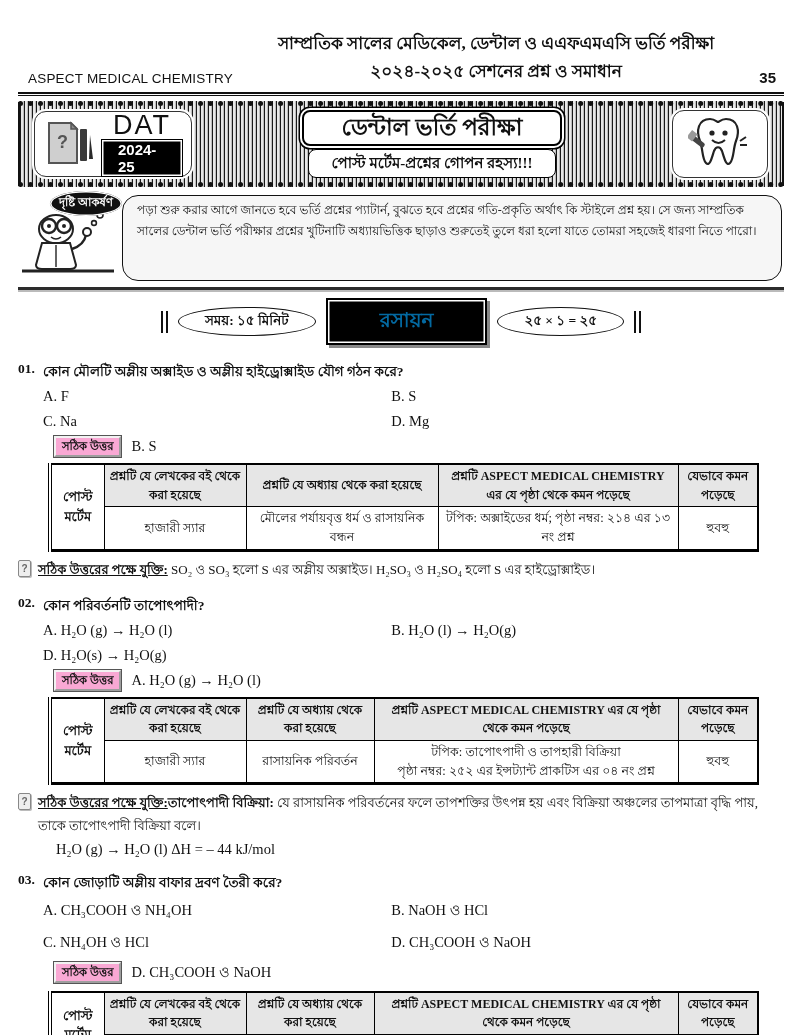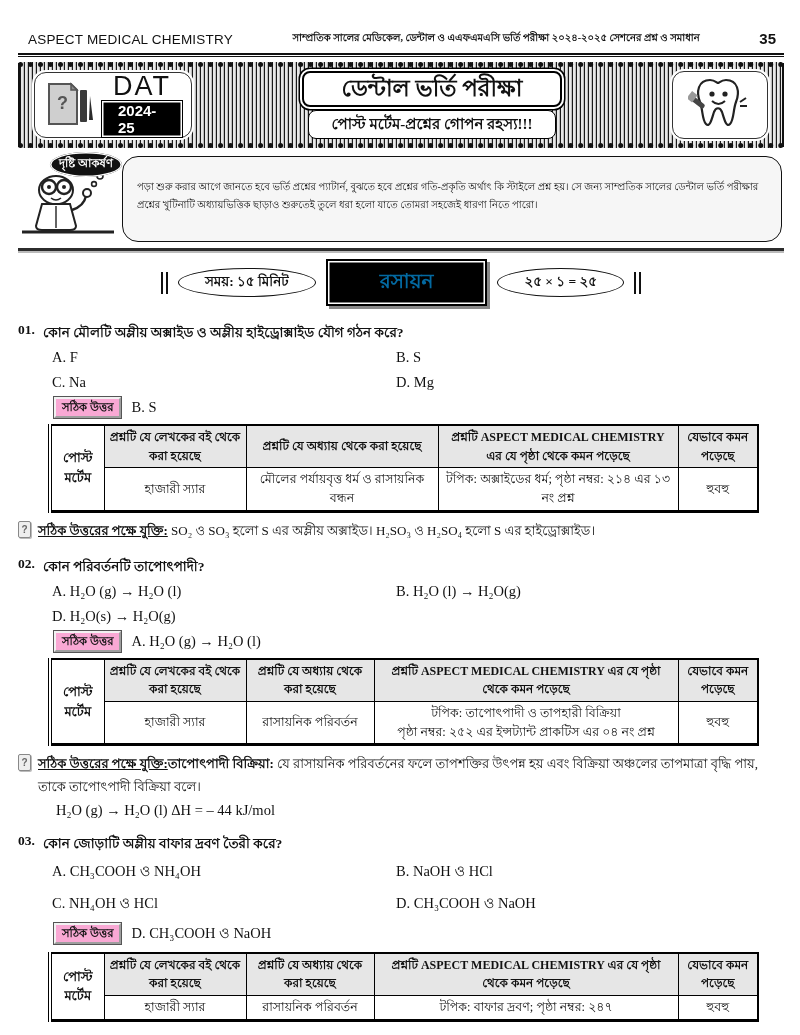--- a/index.html
+++ b/index.html
@@ -7,21 +7,21 @@
   body {
     width:800px; min-height:1035px; margin:0 auto;
     font-family:"Liberation Serif", serif;
     color:#111; display:flex; flex-direction:column;
   }
   .page { width:800px; min-height:1035px; padding:6px 14px 0 16px; display:flex; flex-direction:column; }
 
   
   .tophdr { display:flex; align-items:flex-end; gap:10px; padding:24px 8px 4px 12px; }
   .brand { font-family:"Liberation Sans", sans-serif; font-weight:normal; font-size:13.5px; letter-spacing:.2px; white-space:nowrap; }
-  .hdr-title { flex:1; text-align:center; font-weight:bold; font-size:10px; }
+  .hdr-title { flex:1; text-align:center; font-weight:bold; font-size:17px; }
   .pageno { font-family:"Liberation Sans", sans-serif; font-weight:bold; font-size:15px; padding-right:2px; }
   .rule-double { height:4px; border-top:2px solid #111; border-bottom:1px solid #111; margin:2px 2px 3px 2px; }
 
   
   .banner {
     margin:2px 2px 0 2px; height:86px; position:relative;
     background:repeating-linear-gradient(90deg,#1a1a1a 0 1px,#e8e8e8 1px 3px,#bdbdbd 3px 4px);
     border-top:5px dotted #111; border-bottom:5px dotted #111;
     border-left:2px solid #111; border-right:2px solid #111;
     display:flex; align-items:center; justify-content:space-between; padding:0 14px;
@@ -48,38 +48,38 @@
   
   .attention { display:flex; margin:8px 4px 0 2px; position:relative; min-height:78px; }
   .cartoon { width:104px; position:relative; flex:none; }
   .cloud {
     position:absolute; left:32px; top:-4px; background:#111; color:#fff;
     font-weight:bold; font-size:11.5px; padding:3px 9px; border-radius:50%;
     white-space:nowrap; z-index:3; box-shadow:0 0 0 1.5px #fff inset;
   }
   .att-box {
     flex:1; border:1.5px solid #111; border-radius:16px; background:#f6f6f6;
-    padding:21px 14px; font-size:10px; line-height:1.75; font-weight:500;
+    padding:4px 14px; font-size:12px; line-height:1.75; font-weight:500;
   }
   .rule-heavy { height:3px; background:#2c2c2c; margin:6px 2px 0 2px; box-shadow:0 2px 0 #bbb; }
 
   
   .exam-bar { display:flex; align-items:center; justify-content:center; gap:10px; margin:8px 0 4px 0; }
   .vbars { width:7px; height:22px; border-left:2px solid #111; border-right:2px solid #111; }
   .oval { border:1.8px solid #111; border-radius:50%; padding:2px 26px; font-weight:bold; font-size:13.5px; white-space:nowrap; }
   .subject-box {
     background:#000; color:#0369a1; font-weight:bold; font-size:20px;
     padding:5px 52px; border:2px solid #000; box-shadow:0 0 0 1.5px #fff inset, 3px 3px 0 #888;
   }
 
   
   .qblock { margin:6px 2px 0 2px; }
   .qline { display:flex; gap:8px; font-weight:bold; font-size:13.5px; margin:6px 0 4px 0; }
   .qnum { flex:none; font-family:"Liberation Serif", serif; }
-  .opts { display:grid; grid-template-columns:47% 53%; row-gap:8px; margin:4px 0 6px 34px; font-size:14.5px; }
+  .opts { display:grid; grid-template-columns:47% 53%; row-gap:8px; margin:4px 0 6px 25px; font-size:14.5px; }
   .ansline { display:flex; align-items:center; gap:10px; margin:2px 0 6px 36px; }
   .badge {
     background:#f9a8d4; border:2px outset #f2f2f2; outline:1px solid #555;
     font-weight:bold; font-size:11.5px; padding:0 6px; line-height:17px; white-space:nowrap;
   }
   .ansval { font-size:14.5px; }
 
   table.pm { border-collapse:collapse; margin:2px 0 4px 30px; width:708px; table-layout:fixed;
     border:2px solid #000; border-left:4px double #000; border-bottom:3px solid #000; }
   table.pm th, table.pm td { border:1px solid #000; text-align:center; vertical-align:middle; padding:2px 4px; }

